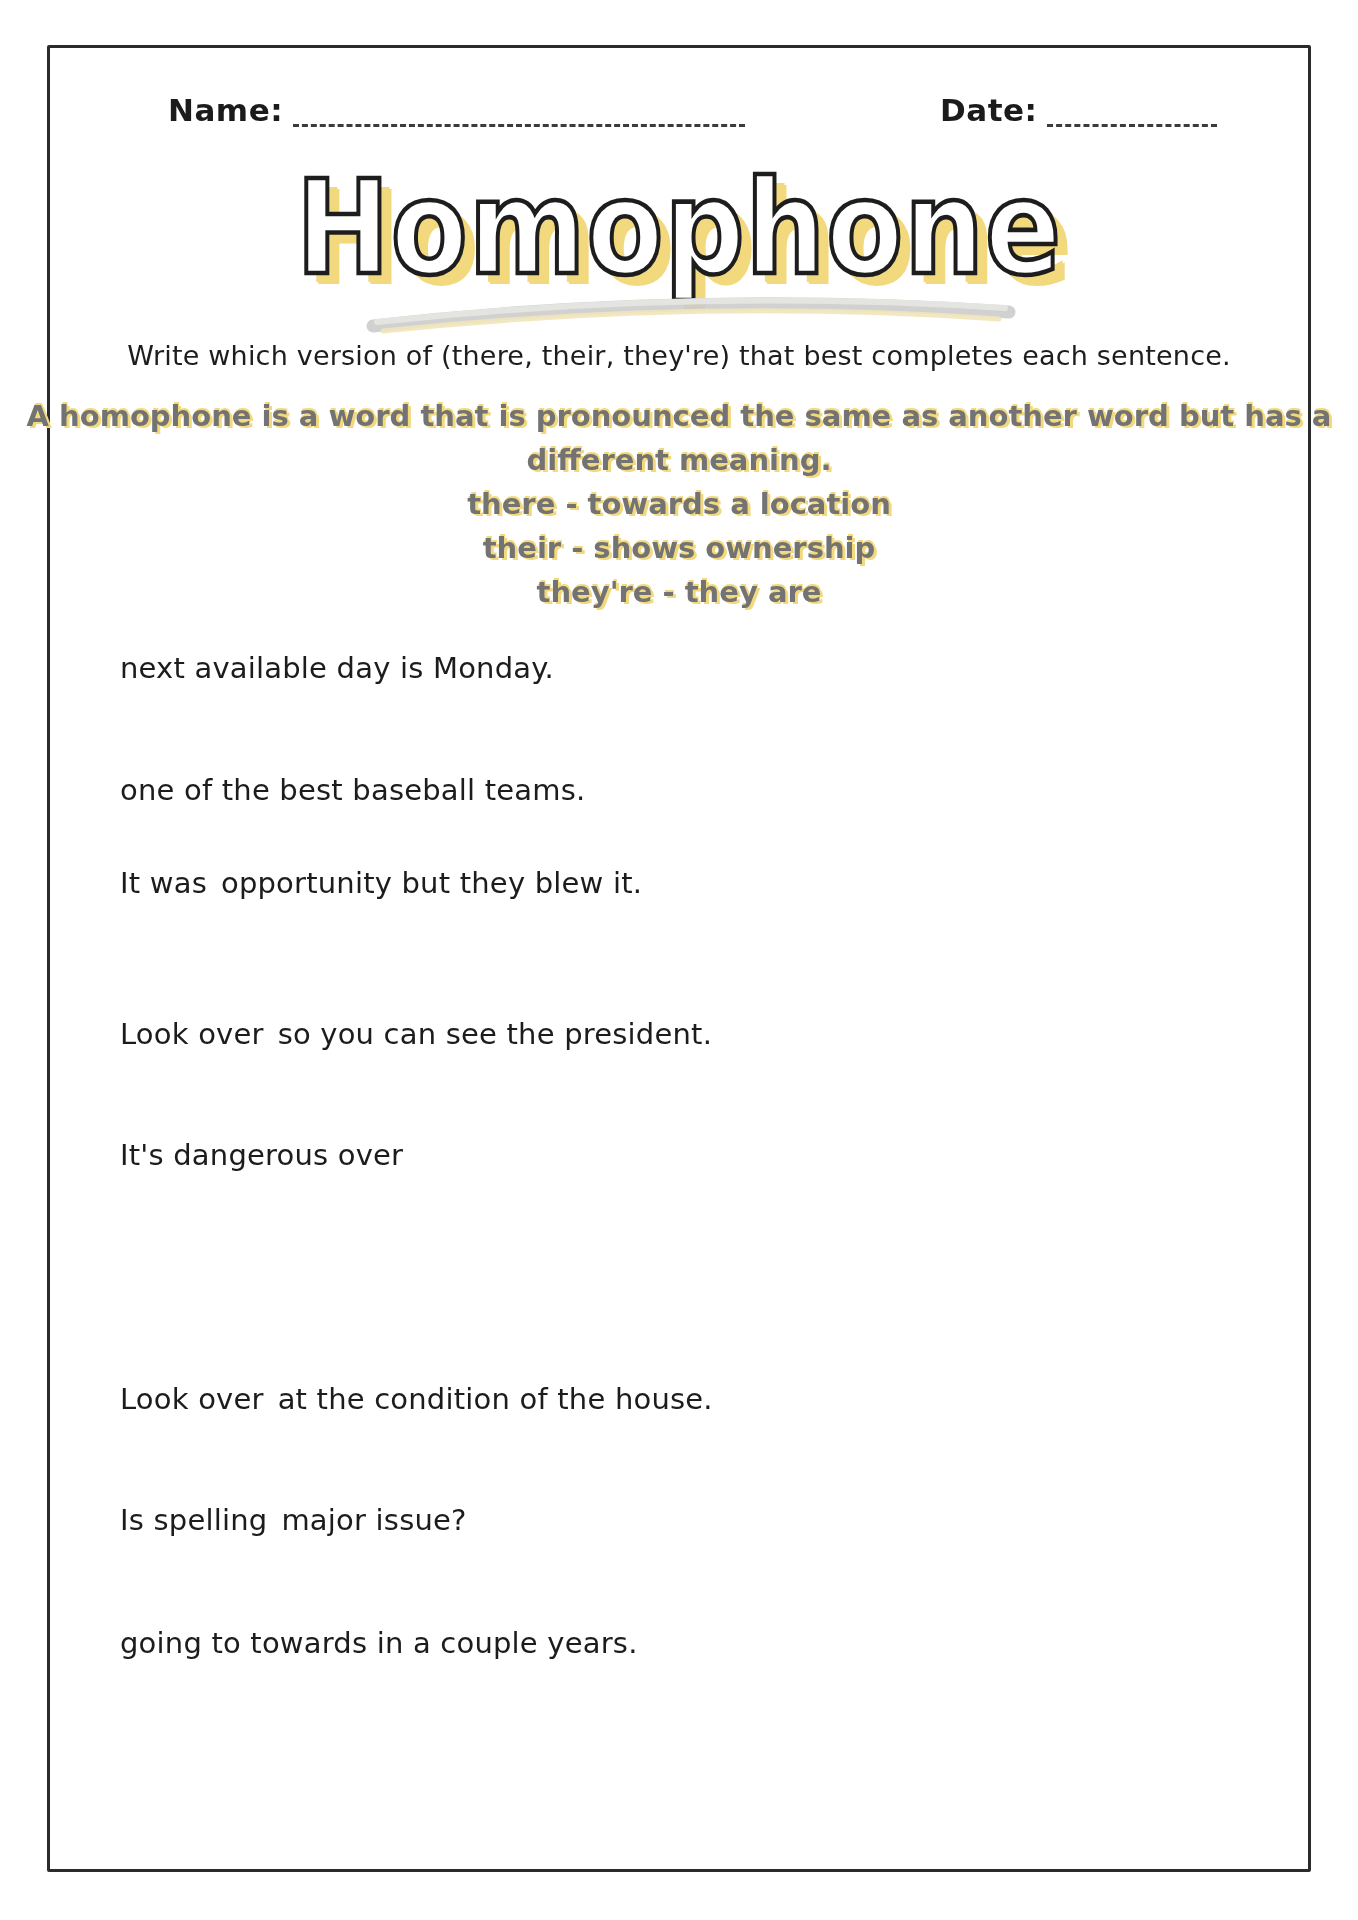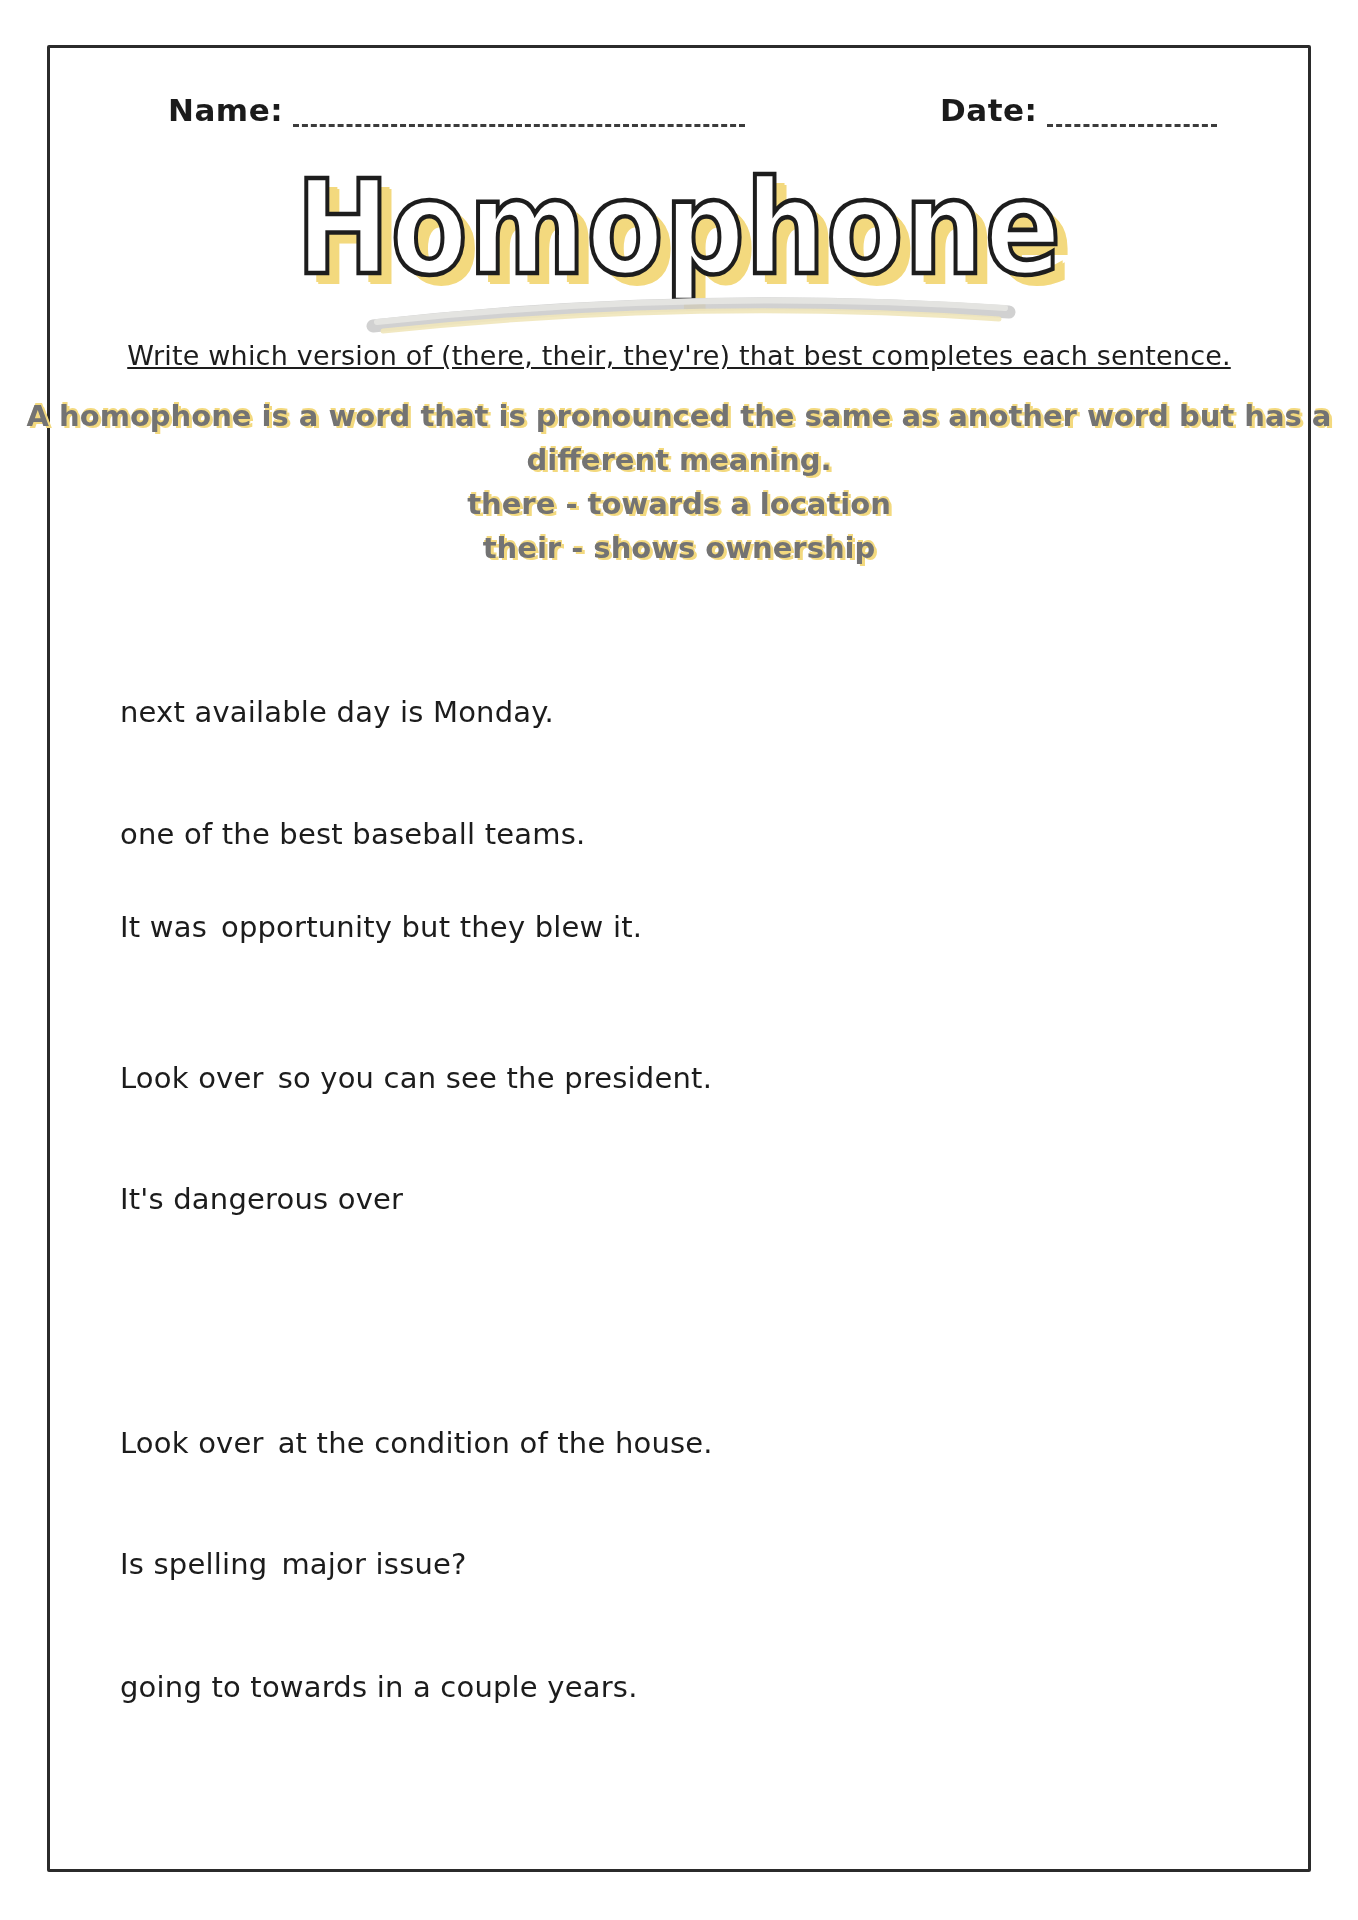--- a/index.html
+++ b/index.html
@@ -70,42 +70,41 @@
   
   .instruction {
     position: absolute;
     left: 0; top: 340px;
     width: 100%;
     text-align: center;
     font-size: 27px;
     font-weight: 500;
     color: #1d1d1d;
     letter-spacing: 0.2px;
-    text-decoration: underline;
   }
   .definition {
     position: absolute;
     left: 0; top: 394px;
     width: 100%;
     text-align: center;
     font-size: 29px;
     font-weight: bold;
     line-height: 44px;
     color: #737373;
   }
   .definition div {
     text-shadow: 3px 2px 0 #f3d97e, 1px -2px 0 #f3d97e;
   }
   
   .row {
     position: absolute;
     left: 120px;
     height: 78px;
     display: flex;
-    align-items: flex-end;
+    align-items: flex-start;
     gap: 14px;
     font-size: 29px;
     color: #1c1c1c;
     letter-spacing: 0.2px;
     white-space: nowrap;
   }
   .row span:empty { display: none; }
 </style>
 </head>
 <body>
@@ -130,20 +129,21 @@
     <path d="M22 45 Q 338 12 638 33" stroke="#f0e6ba" stroke-width="5" fill="none" stroke-linecap="round" opacity="0.9"></path>
   </svg>
 
   <div class="instruction">Write which version of (there, their, they're) that best completes each sentence.</div>
 
   <div class="definition">
     <div>A homophone is a word that is pronounced the same as another word but has a</div>
     <div>different meaning.</div>
     <div>there - towards a location</div>
     <div>their - shows ownership</div>
+    <div>they're - they are</div>
   </div>
 
   <div class="row" style="top:651px">
 
     <span>next available day is Monday.</span>
   </div>
 
   <div class="row" style="top:773px">
 
     <span>one of the best baseball teams.</span>

